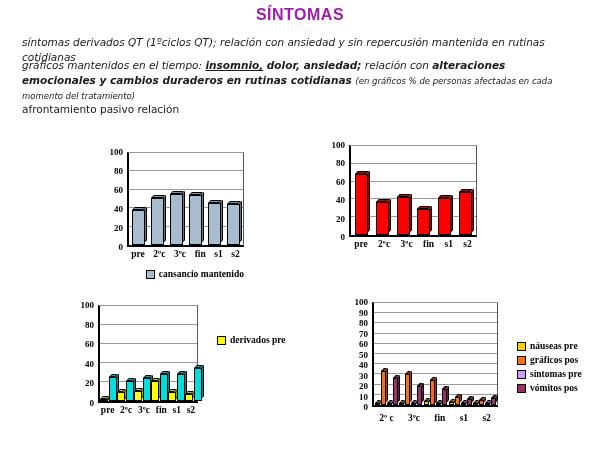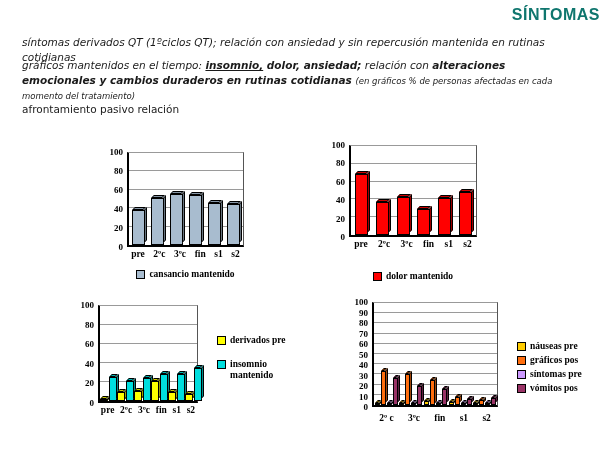--- a/index.html
+++ b/index.html
@@ -34,21 +34,21 @@
   .bar{position:relative;box-sizing:border-box;border:1px solid #000;}
   .cap{position:absolute;left:-1px;top:-4px;width:100%;height:3px;box-sizing:border-box;
        transform:skewX(-45deg);transform-origin:0 100%;border:1px solid #000;
        filter:brightness(0.8);}
   .side{position:absolute;left:100%;top:-1px;width:3px;height:100%;box-sizing:border-box;
        transform:skewY(-45deg);transform-origin:0 0;border:1px solid #000;
        filter:brightness(0.62);}
   .xlabels{display:flex;justify-content:space-around;margin-top:2px;
        font-family:"Liberation Serif",serif;font-weight:bold;font-size:9.5px;color:#000;}
   .legend{font-family:"Liberation Serif",serif;font-weight:bold;font-size:9.5px;color:#000;}
-  .legend.bottom{display:flex;justify-content:center;gap:10px;}
+  .legend.bottom{display:flex;justify-content:flex-end;gap:10px;}
   .legend.right{position:absolute;display:flex;flex-direction:column;}
   .legitem{display:flex;align-items:flex-start;line-height:1.15;}
   .sq{flex:0 0 auto;width:7px;height:7px;border:1px solid #000;margin:1px 4px 0 0;}
 
   
   .c0{left:97px;top:152px;}
   .c0 .ylabels{width:30px;height:95px;}
   .c0 .plot{width:117px;height:95px;}
   .c0 .xlabels{margin-left:30px;width:117px;}
   .c0 .legend{margin-left:30px;width:117px;margin-top:10px;white-space:nowrap;}
@@ -67,21 +67,21 @@
   
   .c3{left:342px;top:302px;}
   .c3 .ylabels{width:30px;height:105px;}
   .c3 .plot{width:126px;height:105px;}
   .c3 .xlabels{margin-left:30px;width:126px;margin-top:6px;}
   .c3 .legend{left:175px;top:39px;width:85px;gap:3px;}
 </style>
 </head>
 <body>
 
-<div class="slide-title" style="color: #0f766e; text-align: right;">SÍNTOMAS</div>
+<div class="slide-title" style="color: #a21caf;">SÍNTOMAS</div>
 
 <div class="para p1"><span>síntomas derivados QT (1ºciclos QT); relación con ansiedad y sin repercusión mantenida en rutinas cotidianas</span></div>
 
 <div class="para p2"><span>gráficos mantenidos en el tiempo:  </span><span class="boldu">insomnio,</span><span class="bold">  dolor, ansiedad;</span><span> relación  con </span><span class="bold">alteraciones emocionales  y cambios duraderos en  rutinas cotidianas </span><span class="note">(en gráficos % de personas afectadas en cada momento del tratamiento)</span></div>
 
 <div class="para p3"><span>afrontamiento pasivo  relación</span></div>
 
 <div class="chart c0">
   <div class="crow">
     <div class="ylabels">
@@ -205,26 +205,20 @@
       </div>
   </div>
   <div class="xlabels">
       <div class="xlab">pre</div>
       <div class="xlab">2ºc</div>
       <div class="xlab">3ºc</div>
       <div class="xlab">fin</div>
       <div class="xlab">s1</div>
       <div class="xlab">s2</div>
     </div>
-  <div class="legend bottom">
-      <div class="legitem">
-        <div class="sq" style="background: rgb(255, 0, 0);"></div>
-        <div class="legtext">dolor  mantenido</div>
-      </div>
-    </div>
 </div>
 
 <div class="chart c2">
   <div class="crow">
     <div class="ylabels">
         <div class="ylab">100</div>
         <div class="ylab">80</div>
         <div class="ylab">60</div>
         <div class="ylab">40</div>
         <div class="ylab">20</div>
@@ -302,24 +296,20 @@
       <div class="xlab">2ºc</div>
       <div class="xlab">3ºc</div>
       <div class="xlab">fin</div>
       <div class="xlab">s1</div>
       <div class="xlab">s2</div>
     </div>
   <div class="legend right">
       <div class="legitem">
         <div class="sq" style="background: rgb(255, 255, 0);"></div>
         <div class="legtext">derivados pre</div>
-      </div>
-      <div class="legitem">
-        <div class="sq" style="background: rgb(0, 222, 222);"></div>
-        <div class="legtext">insomnio mantenido</div>
       </div>
     </div>
 </div>
 
 <div class="chart c3">
   <div class="crow">
     <div class="ylabels">
         <div class="ylab">100</div>
         <div class="ylab">90</div>
         <div class="ylab">80</div>

